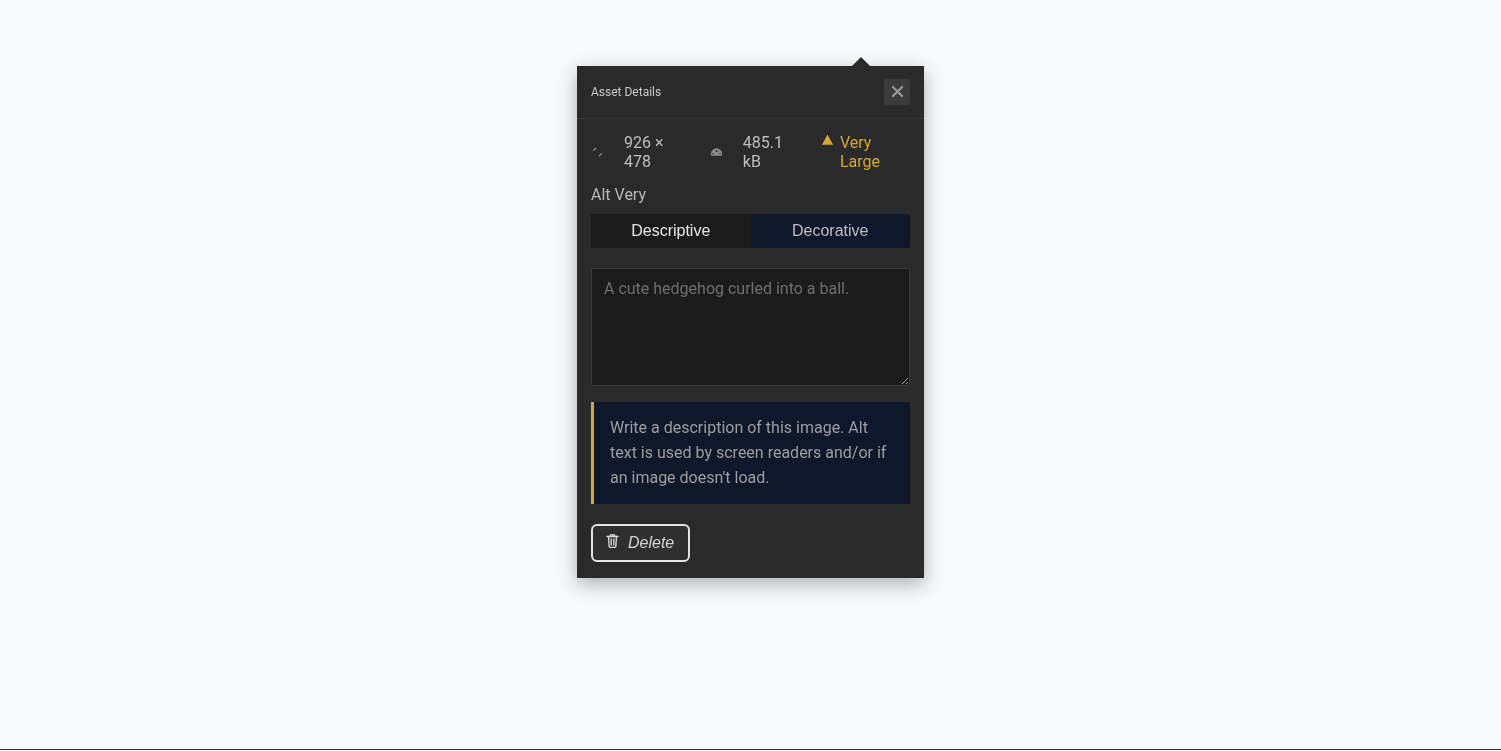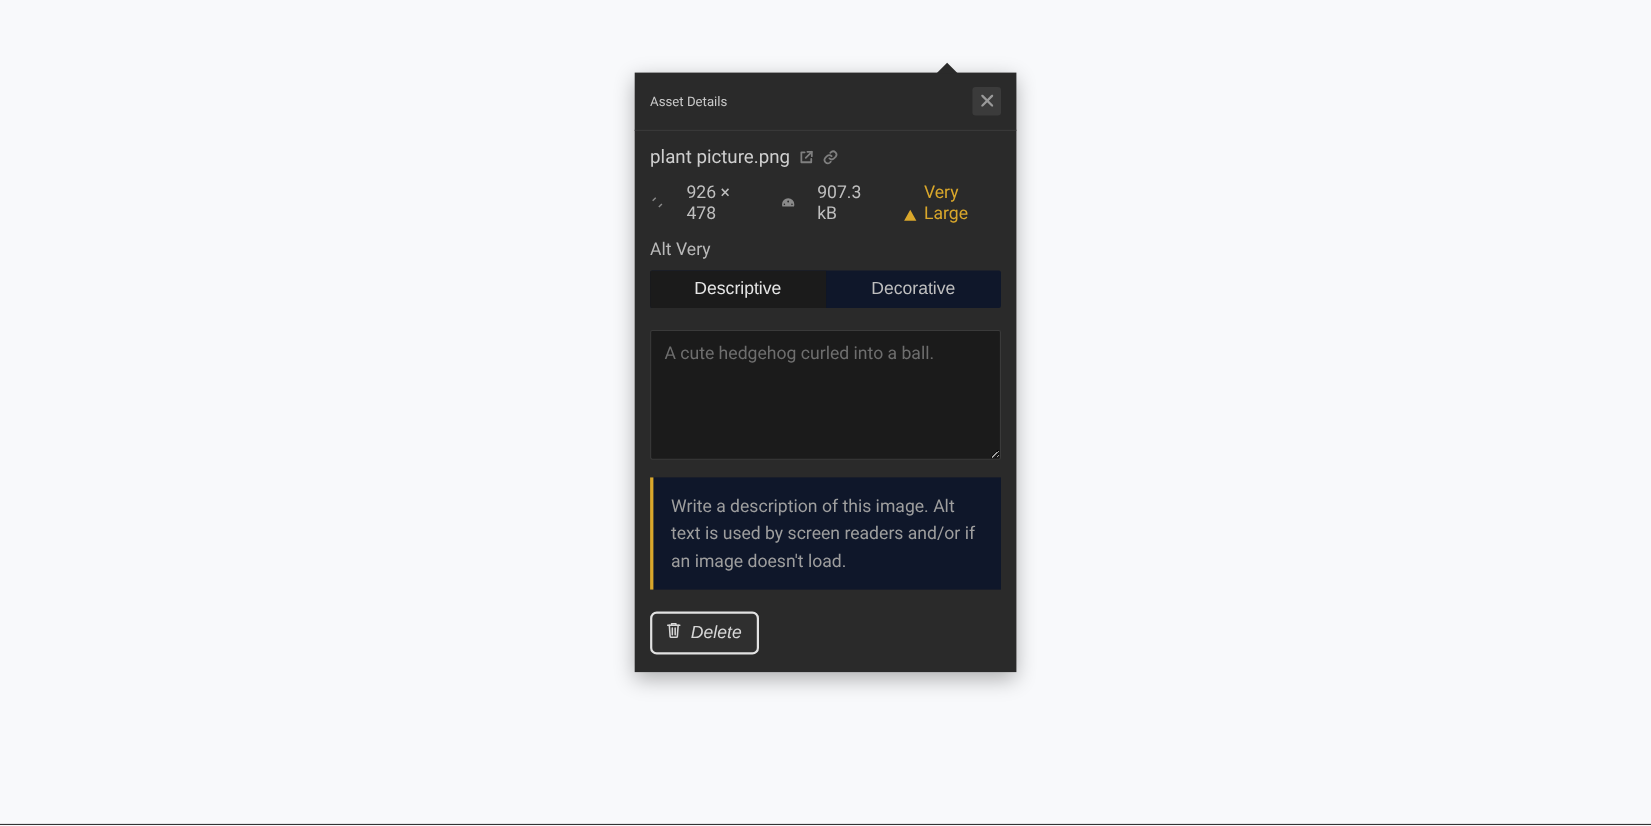--- a/index.html
+++ b/index.html
@@ -60,21 +60,21 @@
   .fname { font-size: 17px; color: #cfcfcf; }
   .icon-small { width: 14px; height: 14px; color: #7f7f7f; display:inline-flex; align-items:center; justify-content:center;}
   .icon-small svg { width: 100%; height: 100%; }
   .meta-row {
     display: flex; align-items: center; gap: 20px;
     font-size: 16px; color: #bfbfbf;
     margin-bottom: 14px;
   }
   .meta-icon { width: 14px; height: 14px; color:#8a8a8a; display:inline-flex; }
   .meta-icon svg { width:100%; height:100%; }
-  .warn { display:flex; align-items:flex-end; gap:6px; color:#d9a72b; }
+  .warn { display:flex; align-items:flex-start; gap:6px; color:#d9a72b; }
   .warn-icon { width:14px;height:14px; display:inline-flex;}
   .warn-icon svg{width:100%;height:100%;}
   .section-label { font-size: 16px; color:#b9b9b9; margin-bottom:10px; }
   .seg {
     display:flex; width:100%; background:#0f172a; border-radius:2px; overflow:hidden;
     margin-bottom: 20px;
     justify-content: center;
   }
   .seg-btn {
     flex:1; text-align:center; padding:8px 0; font-size:16px; color:#bfbfbf;
@@ -113,50 +113,34 @@
       <span>
         <svg viewBox="0 0 12 12" fill="none" stroke="currentColor" stroke-width="2.2" stroke-linecap="round">
           <path d="M1 1 L11 11 M11 1 L1 11"></path>
         </svg>
       </span>
     </button>
   </div>
 
   <div class="body">
 
-    <div class="fname-row">
-      <span class="fname">plant picture.png</span>
-      <span class="icon-small">
-        <svg viewBox="0 0 14 14" fill="none" stroke="currentColor" stroke-width="1.6" stroke-linecap="round" stroke-linejoin="round">
-          <path d="M5.5 2.5H2.5v9h9V8.5"></path>
-          <path d="M8 2h4v4"></path>
-          <path d="M12 2 L6.5 7.5"></path>
-        </svg>
-      </span>
-      <span class="icon-small">
-        <svg viewBox="0 0 14 14" fill="none" stroke="currentColor" stroke-width="1.6" stroke-linecap="round" stroke-linejoin="round">
-          <path d="M6 8a3 3 0 0 0 4.2 0l1.6-1.6a3 3 0 0 0-4.2-4.2L6.8 3"></path>
-          <path d="M8 6a3 3 0 0 0-4.2 0L2.2 7.6a3 3 0 0 0 4.2 4.2L7.2 11"></path>
-        </svg>
-      </span>
-    </div>
 
     <div class="meta-row">
       <span class="meta-icon">
         <svg viewBox="0 0 14 14" fill="currentColor">
           <path d="M2 5 L5 2 L6 3 L4.5 4.5 L9.5 9.5 L11 8 L12 9 L9 12 L8 11 L9.5 9.5 L4.5 4.5 L3 6 Z"></path>
         </svg>
       </span>
       <span>926 × 478</span>
       <span class="meta-icon">
         <svg viewBox="0 0 14 14" fill="currentColor">
           <path d="M7 3a6 6 0 0 0-6 6c0 .7.12 1.37.34 2h11.32c.22-.63.34-1.3.34-2a6 6 0 0 0-6-6zm0 2.2a.9.9 0 1 1 0 1.8.9.9 0 0 1 0-1.8zM3.3 8.1a.8.8 0 1 1 0 1.6.8.8 0 0 1 0-1.6zm7.4 0a.8.8 0 1 1 0 1.6.8.8 0 0 1 0-1.6z"></path>
         </svg>
       </span>
-      <span>907.3 kB</span>
+      <span>485.1 kB</span>
       <span class="warn">
         <span class="warn-icon">
           <svg viewBox="0 0 14 14" fill="currentColor">
             <path d="M7 1.2 13 12H1L7 1.2zm-.75 4.3h1.5v3.2h-1.5V5.5zm0 4h1.5v1.5h-1.5v-1.5z"></path>
           </svg>
         </span>
         <span>Very Large</span>
       </span>
     </div>
 

